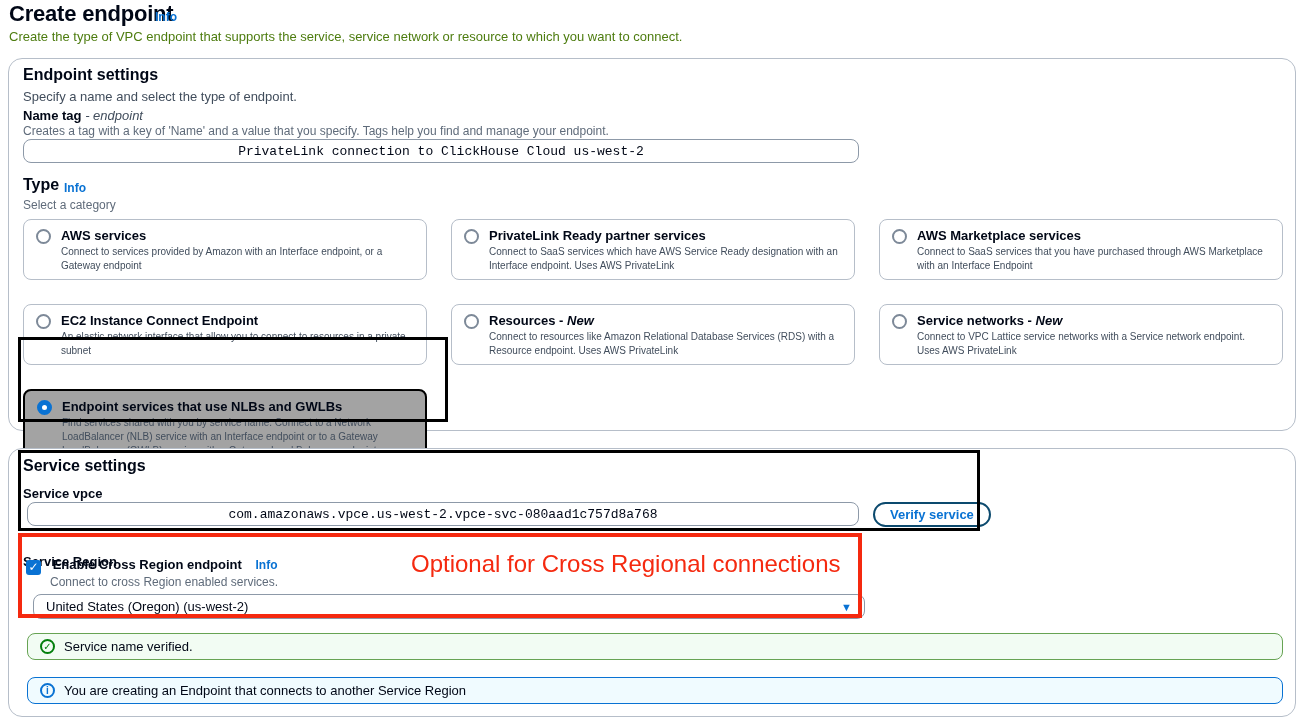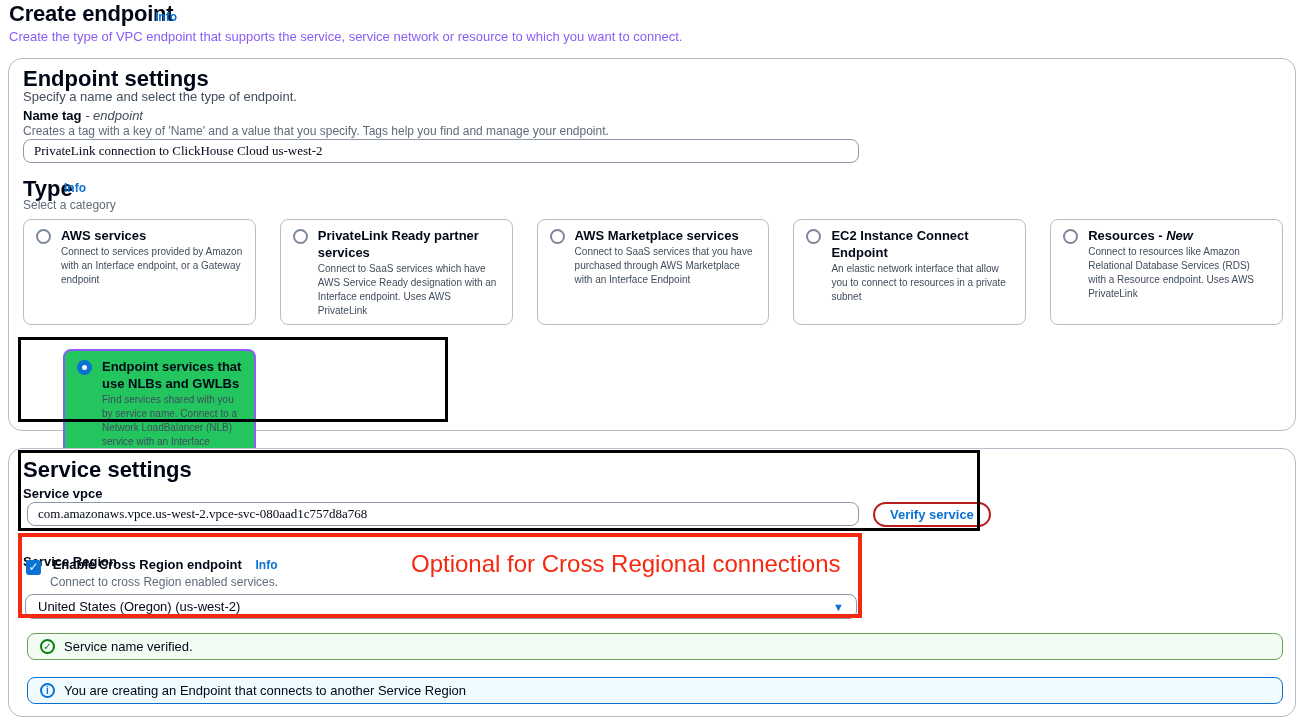--- a/index.html
+++ b/index.html
@@ -2,47 +2,47 @@
 <html><head>
 <meta charset="utf-8">
 <style>
   * { box-sizing: border-box; margin: 0; padding: 0; }
   html,body { width:1304px; height:721px; background:#fff; font-family:"Liberation Sans","DejaVu Sans",sans-serif; color:#000716; }
   #canvas { position:relative; width:1304px; height:721px; overflow:hidden; }
 
   .page-title { position:absolute; left:9px; top:1px; font-size:22px; font-weight:bold; letter-spacing:-0.2px; }
   .info-link { color:#0972d3; font-size:12px; font-weight:bold; cursor:pointer; }
   .title-info { position:absolute; left:155px; top:10px; }
-  .page-subtitle { position:absolute; left:9px; top:29px; font-size:13px; color:#8b5cf6; }
+  .page-subtitle { position:absolute; left:9px; top:29px; font-size:13px; color:#4d7c0f; }
 
   .panel { position:absolute; left:8px; width:1288px; background:#fff; border:1px solid #b6bec9; border-radius:14px; }
   #panel-endpoint { top:58px; height:373px; }
   #panel-service  { top:448px; height:269px;padding-left:13px; }
 
-  .sec-heading { font-size:22px; font-weight:bold; }
+  .sec-heading { font-size:16px; font-weight:bold; }
   .sec-desc { font-size:13px; color:#414d5c; }
   .field-label { font-size:13px; font-weight:bold; }
   .label-suffix { font-weight:normal; font-style:italic; color:#414d5c; }
   .help-text { font-size:12px; color:#5f6b7a; }
 
-  .text-input { border:1px solid #8d99a8; border-radius:8px; height:24px; font-size:13px; padding:0 10px; font-family:Liberation Serif, serif; color:#000716; width:100%; background:#fff; }
+  .text-input { border:1px solid #8d99a8; border-radius:8px; height:24px; font-size:13px; padding:0 10px; font-family:Liberation Mono, monospace; color:#000716; width:100%; background:#fff;text-align:center; }
 
   
   .p-abs { position:absolute; }
-  #cards { position:absolute; left:14px; top:160px; width:1260px; display:grid; grid-template-columns:repeat(5,1fr); column-gap:8px; row-gap:7px;gap:24px; }
+  #cards { position:absolute; left:14px; top:160px; width:1260px; display:grid; grid-template-columns:repeat(3,1fr); column-gap:8px; row-gap:7px;gap:24px; }
   .card { border:1px solid #b6bec9; border-radius:8px; padding:7px 12px 6px 12px; display:flex; gap:10px; background:#fff; cursor:pointer; }
-  .card.selected { border:2px solid #8b5cf6; background:#22c55e; grid-column:1;margin-left:40px; }
+  .card.selected { border:2px solid #000000; background:#a3a3a3; grid-column:1; }
   .radio { flex:0 0 15px; width:15px; height:15px; border-radius:50%; border:2px solid #7d8998; background:#fff; margin-top:2px; }
   .radio.on { border:5px solid #0972d3; }
   .card-title { font-size:13px; font-weight:bold; line-height:17px; }
   .card-desc { font-size:10px; color:#414d5c; line-height:14px; margin-top:1px; }
   .new-tag { font-style:italic;text-align:right; }
 
   
-  .verify-btn { position:absolute; border:2px solid #b91c1c; color:#0972d3; background:#fff; border-radius:14px; font-size:13px; font-weight:bold; padding:3px 15px; cursor:pointer; font-family:inherit; }
+  .verify-btn { position:absolute; border:2px solid #0c4a6e; color:#0972d3; background:#fff; border-radius:14px; font-size:13px; font-weight:bold; padding:3px 15px; cursor:pointer; font-family:inherit; }
   .checkbox { display:inline-block; width:15px; height:15px; background:#0972d3; border-radius:3px; color:#fff; font-size:12px; line-height:15px; text-align:center; vertical-align:-2px; }
   .dropdown { position:absolute; border:1px solid #8d99a8; border-radius:8px; height:25px; background:#fff; font-size:13px; display:flex; align-items:center; padding:0 12px; cursor:pointer; }
   .dropdown .caret { margin-left:auto; color:#0972d3; font-size:11px; }
 
   .alert { position:absolute; left:18px; width:1256px; height:27px; border-radius:8px; display:flex; align-items:center; gap:9px; padding:0 12px; font-size:13px; }
   .alert-success { background:#f2fcf3; border:1px solid #67a353; }
   .alert-info { background:#f0fbff; border:1px solid #0972d3; }
   .ic-circle { width:15px; height:15px; border-radius:50%; font-size:10px; font-weight:bold; line-height:12px; text-align:center; flex:0 0 15px; }
   .ic-success { border:2px solid #037f0c; color:#037f0c; }
   .ic-info { border:2px solid #0972d3; color:#0972d3; }
@@ -112,20 +112,27 @@
       </div>
 
       <div class="card">
         <span class="radio"></span>
         <div>
           <div class="card-title"><span>Resources -</span> <span class="new-tag">New</span></div>
           <div class="card-desc">Connect to resources like Amazon Relational Database Services (RDS) with a Resource endpoint. Uses AWS PrivateLink</div>
         </div>
       </div>
 
+      <div class="card">
+        <span class="radio"></span>
+        <div>
+          <div class="card-title"><span>Service networks -</span> <span class="new-tag">New</span></div>
+          <div class="card-desc">Connect to VPC Lattice service networks with a Service network endpoint. Uses AWS PrivateLink</div>
+        </div>
+      </div>
 
       <div class="card selected">
         <span class="radio on"></span>
         <div>
           <div class="card-title">Endpoint services that use NLBs and GWLBs</div>
           <div class="card-desc">Find services shared with you by service name. Connect to a Network LoadBalancer (NLB) service with an Interface endpoint or to a Gateway LoadBalancer (GWLB) service with a Gateway Load Balancer endpoint</div>
         </div>
       </div>
     </div>
   </div>
@@ -138,21 +145,21 @@
     <button class="verify-btn" style="left:864px; top:53px;">Verify service</button>
 
     <div class="p-abs field-label" style="left:14px; top:105px;">Service Region</div>
     <div class="p-abs" style="left:17px; top:108px; font-size:13px; font-weight:bold;">
       <span class="checkbox">✓</span>
       <span style="margin-left:8px;">Enable Cross Region endpoint</span>
       <span class="info-link" style="margin-left:10px;">Info</span>
     </div>
     <div class="p-abs help-text" style="left:41px; top:126px;">Connect to cross Region enabled services.</div>
 
-    <div class="dropdown" style="left:16px; top:145px; width:832px;">
+    <div class="dropdown" style="left:24px; top:145px; width:832px;">
       <span>United States (Oregon) (us-west-2)</span>
       <span class="caret">▼</span>
     </div>
 
     <div class="alert alert-success" style="top:184px;">
       <span class="ic-circle ic-success">✓</span>
       <span>Service name verified.</span>
     </div>
     <div class="alert alert-info" style="top:228px;">
       <span class="ic-circle ic-info">i</span>

